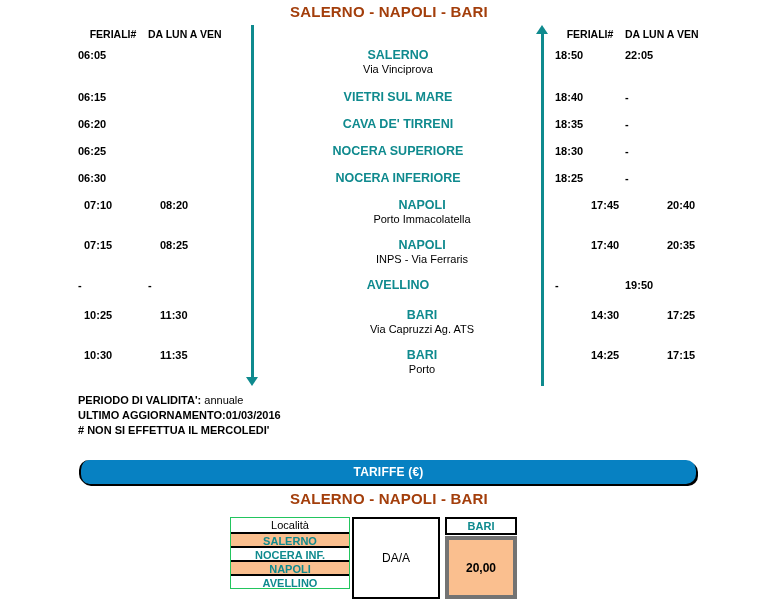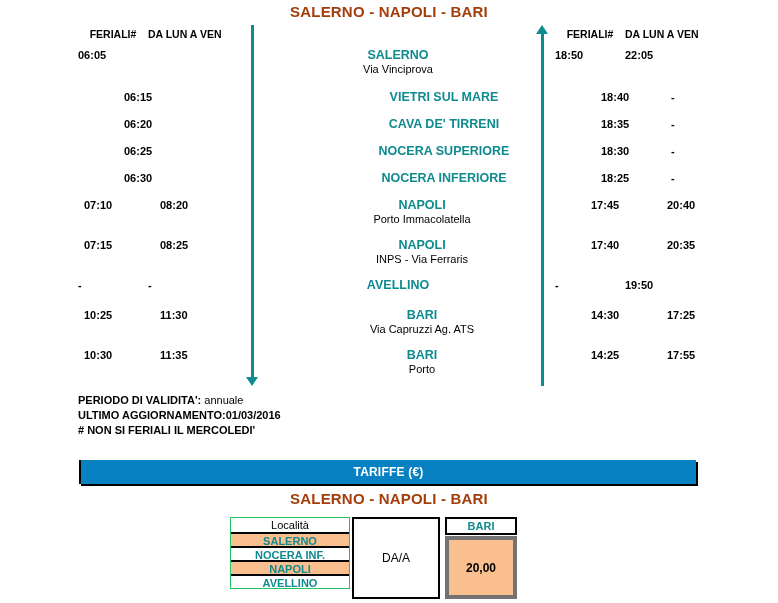--- a/index.html
+++ b/index.html
@@ -10,42 +10,42 @@
   }
   .main-title {
     position:absolute; top:3px; left:0; width:778px; text-align:center;
     font-size:15px; font-weight:bold; color:#A33E0B; letter-spacing:.2px;
   }
   
   .tt { position:absolute; top:25px; left:0; width:778px; }
   .row { display:grid; grid-template-columns:78px 70px 70px 80px 200px 57px 70px 70px; align-items:flex-start; }
   .row > div { padding-top:3px; }
   .hrow { height:21px; }
-  .h42 { height:42px; } .h40 { height:40px;gap:6px; } .h30 { height:30px; } .h27 { height:27px;padding-left:46px; }
+  .h42 { height:42px; } .h40 { height:40px;gap:6px; } .h30 { height:30px; } .h27 { height:27px; }
   .hd { font-size:10.5px; font-weight:bold; text-align:center; white-space:nowrap; line-height:13px; }
   .t  { font-size:11px; font-weight:bold; line-height:13px; }
   .st { text-align:center; }
   .sn { font-size:12.5px; font-weight:bold; color:#0F8A8E; line-height:13px; }
   .ss { font-size:11px; color:#000; line-height:14px; }
   
   .vline { position:absolute; width:3px; background:#0F8A8E; }
   .vline-left  { left:251px; top:25px;  height:352px; }
   .vline-right { left:541px; top:34px; height:352px; }
   .arr { position:absolute; width:0; height:0; border-left:6px solid transparent; border-right:6px solid transparent; }
   .arr-down { left:246px; top:377px; border-top:9px solid #0F8A8E; }
   .arr-up   { left:536px; top:25px;  border-bottom:9px solid #0F8A8E; }
   
   .notes { position:absolute; left:78px; top:393px; font-size:11px; line-height:15px; }
   .b { font-weight:bold; }
   
   .banner {
     position:absolute; left:79px; top:460px; width:617px; height:24px;
     background:#0781C2; color:#fff; font-size:12px; font-weight:bold;
     text-align:center; line-height:24px; border-left:2px solid #000;
-    box-shadow:2px 2px 0 #000; letter-spacing:.2px;
+    box-shadow:2px 2px 0 #000; letter-spacing:.2px;border-radius:10px;
   }
   .route-title {
     position:absolute; top:490px; left:0; width:778px; text-align:center;
     font-size:15px; font-weight:bold; color:#A33E0B; letter-spacing:.2px;
   }
   .fares-table { position:absolute; left:230px; top:517px; display:flex; align-items:flex-start; }
   .loc-block { width:120px; border:1px solid #22c55e; background:#fff; }
   .loc-row { height:14px; line-height:14px; text-align:center; font-size:11px; border-top:2px solid #000; }
   .loc-row:first-child { border-top:none; }
   .teal-b { color:#0F8A8E; font-weight:bold; }
@@ -210,33 +210,33 @@
       <div></div>
       <div class="t">10:30</div>
       <div class="t">11:35</div>
       <div></div>
       <div class="st">
         <div class="sn">BARI</div>
         <div class="ss">Porto</div>
       </div>
       <div></div>
       <div class="t">14:25</div>
-      <div class="t">17:55</div>
+      <div class="t">17:15</div>
     </div>
   </div>
 
   <div class="vline vline-left"></div>
   <div class="arr arr-down"></div>
   <div class="vline vline-right"></div>
   <div class="arr arr-up"></div>
 
   <div class="notes">
     <div><span class="b">PERIODO DI VALIDITA':</span> <span>annuale</span></div>
     <div class="b">ULTIMO AGGIORNAMENTO:01/03/2016</div>
-    <div class="b"># NON SI FERIALI IL MERCOLEDI'</div>
+    <div class="b"># NON SI EFFETTUA IL MERCOLEDI'</div>
   </div>
 
   <div class="banner">TARIFFE (€)</div>
   <div class="route-title">SALERNO - NAPOLI - BARI</div>
 
   <div class="fares-table">
     <div class="loc-block">
       <div class="loc-row">Località</div>
       <div class="loc-row teal-b peach">SALERNO</div>
       <div class="loc-row teal-b">NOCERA INF.</div>

